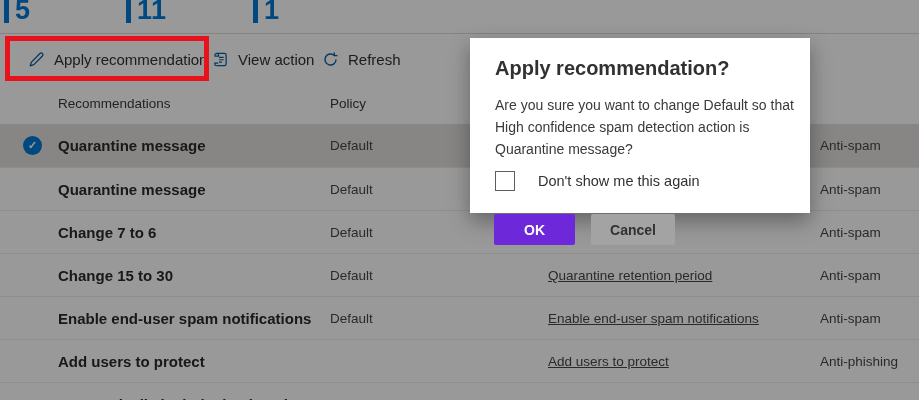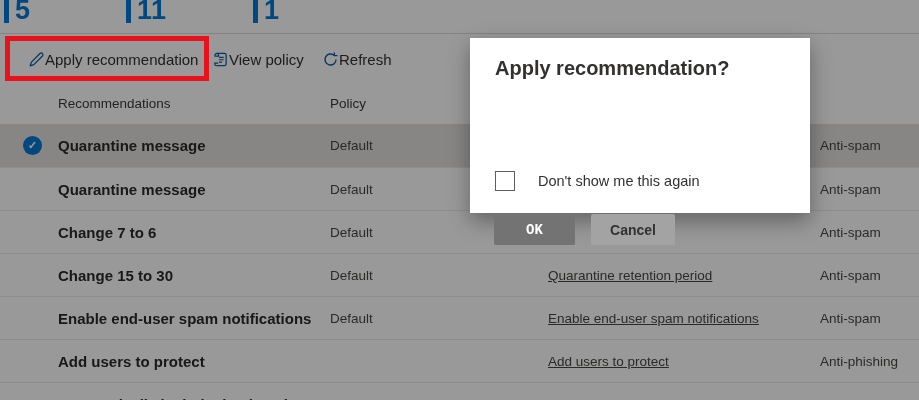--- a/index.html
+++ b/index.html
@@ -13,21 +13,21 @@
 
   .stats-row { position:absolute; top:-4px; left:0; right:0; height:32px; }
   .stat { position:absolute; top:0; display:flex; align-items:flex-start; }
   .stat-bar { display:inline-block; width:5px; height:24px; background:#0078d4; margin-right:6px; margin-top:3px; }
   .stat-value { font-size:27px; font-weight:bold; color:#0078d4; line-height:28px; letter-spacing:0.5px; }
   .stat-1 { left:4px; } .stat-2 { left:126px; } .stat-3 { left:253px; }
 
   .top-divider { position:absolute; top:33px; left:0; width:919px; height:1px; background:#dcdad8; }
 
   .toolbar { position:absolute; top:34px; left:0; right:0; height:50px; }
-  .toolbar-item { position:absolute; top:0; height:50px; display:flex; align-items:center; 
+  .toolbar-item { position:absolute; top:0; height:50px; display:flex; align-items:center; gap:9px;
                   font-size:15px; color:#323130; cursor:pointer; }
   .toolbar-item svg { display:block; }
   .tb-apply { left:28px; } .tb-view { left:212px; } .tb-refresh { left:322px; }
 
   
   .table { position:absolute; top:84px; left:0; right:0; }
   .thead { position:relative; height:40px;padding-left:24px; }
   .th { position:absolute; top:0; height:40px; line-height:40px; font-size:13.5px; color:#3b3a39; cursor:pointer; }
   .col1 { left:58px; } .col2 { left:330px; } .col3 { left:548px;text-decoration:underline; } .col4 { left:820px; }
 
@@ -48,21 +48,21 @@
   .dialog { position:absolute; left:470px; top:38px; width:340px; height:175px; background:#ffffff;
             z-index:20; box-shadow:0 8px 20px rgba(0,0,0,0.35); }
   .dialog-title { position:absolute; left:25px; top:19px; font-size:20px; font-weight:bold; color:#323130; }
   .dialog-body { position:absolute; left:25px; top:56px; width:312px; font-size:14px; line-height:22px; color:#3b3a39; }
   .dialog-checkrow { position:absolute; left:25px; top:133px; display:flex; align-items:center; gap:23px; cursor:pointer; }
   .checkbox { width:20px; height:20px; background:#fff; border:1px solid #605e5c; }
   .checkbox-label { font-size:14.5px; color:#323130; }
   .dialog-buttons { position:absolute; left:24px; top:176px; display:flex; gap:16px; }
   .btn { height:31px; font-size:14px; font-weight:bold; border:none; border-radius:2px; cursor:pointer;
          font-family:"Liberation Sans", sans-serif; }
-  .btn-ok { width:81px; background:#737373; color:#ffffff;font-family:Liberation Mono, monospace; }
+  .btn-ok { width:81px; background:#6d28d9; color:#ffffff; }
   .btn-cancel { width:84px; background:#a3a3a3; color:#323130; }
 
   
   .annotation-rect { position:absolute; left:5px; top:36px; width:204px; height:45px;
                      border:5px solid #e8111c; z-index:30; pointer-events:none; }
 </style>
 </head>
 <body>
 
 <div class="page">
@@ -95,21 +95,21 @@
     </div>
     <div class="toolbar-item tb-view">
       <span>
         <svg width="17" height="17" viewBox="0 0 16 16">
           <path d="M4.5 2.2h7.2a1.6 1.6 0 0 1 1.6 1.6v8.4a1.6 1.6 0 0 1-1.6 1.6H4.2" fill="none" stroke="#0b5da0" stroke-width="1.2"></path>
           <path d="M4.5 2.2a1.7 1.7 0 0 0-1.7 1.7v1h3.4v-1a1.7 1.7 0 0 0-1.7-1.7z" fill="none" stroke="#0b5da0" stroke-width="1.1"></path>
           <path d="M4.2 13.8a1.6 1.6 0 0 1-1.6-1.6v-0.8h3.2" fill="none" stroke="#0b5da0" stroke-width="1.1"></path>
           <path d="M6.5 6h4.5M6.5 8.2h4.5M6.5 10.4h3" stroke="#0b5da0" stroke-width="1.1"></path>
         </svg>
       </span>
-      <span>View policy</span>
+      <span>View action</span>
     </div>
     <div class="toolbar-item tb-refresh">
       <span>
         <svg width="17" height="17" viewBox="0 0 16 16">
           <path d="M13.2 8a5.2 5.2 0 1 1-1.7-3.85" fill="none" stroke="#0b5da0" stroke-width="1.3"></path>
           <path d="M11.6 1.4v3h3" fill="none" stroke="#0b5da0" stroke-width="1.3"></path>
         </svg>
       </span>
       <span>Refresh</span>
     </div>
@@ -168,20 +168,21 @@
       <span class="cell rec col1">Automatically include the domains I own</span>
     </div>
   </div>
 
 </div>
 
 <div class="overlay"></div>
 
 <div class="dialog">
   <div class="dialog-title">Apply recommendation?</div>
+  <div class="dialog-body">Are you sure you want to change Default so that High confidence spam detection action is Quarantine message?</div>
   <div class="dialog-checkrow">
     <span class="checkbox"></span>
     <span class="checkbox-label">Don't show me this again</span>
   </div>
   <div class="dialog-buttons">
     <button class="btn btn-ok">OK</button>
     <button class="btn btn-cancel">Cancel</button>
   </div>
 </div>
 

